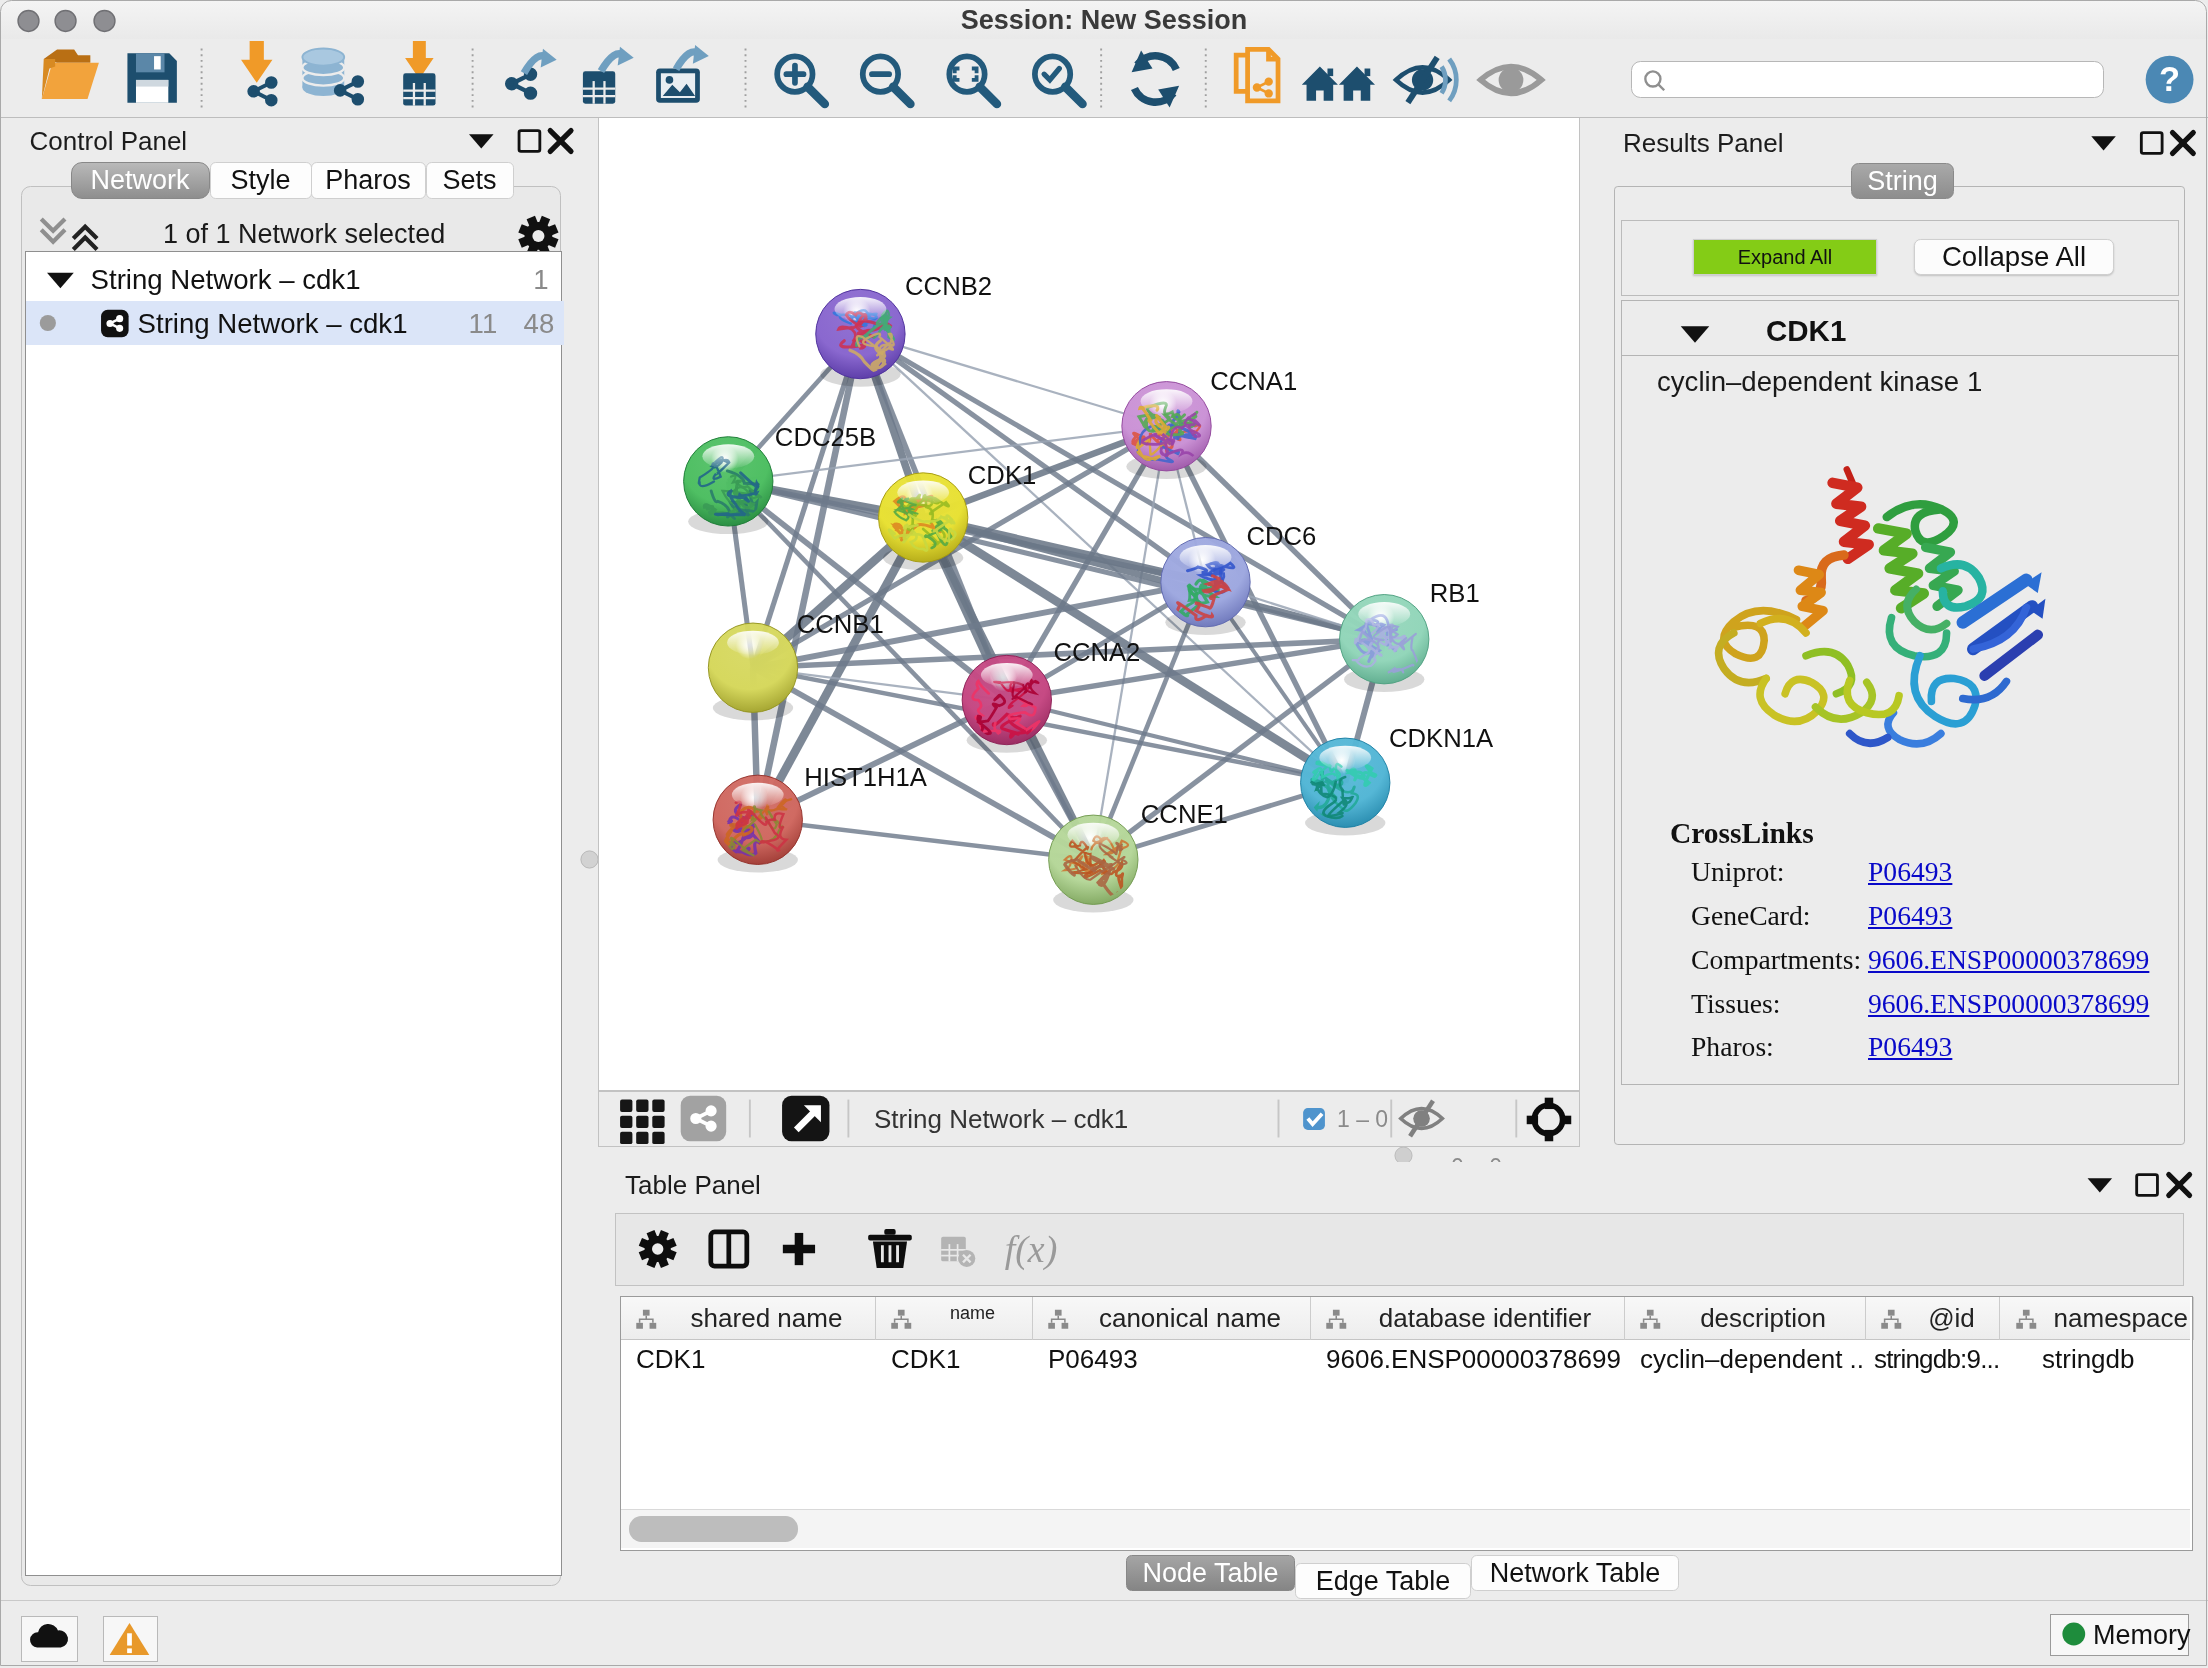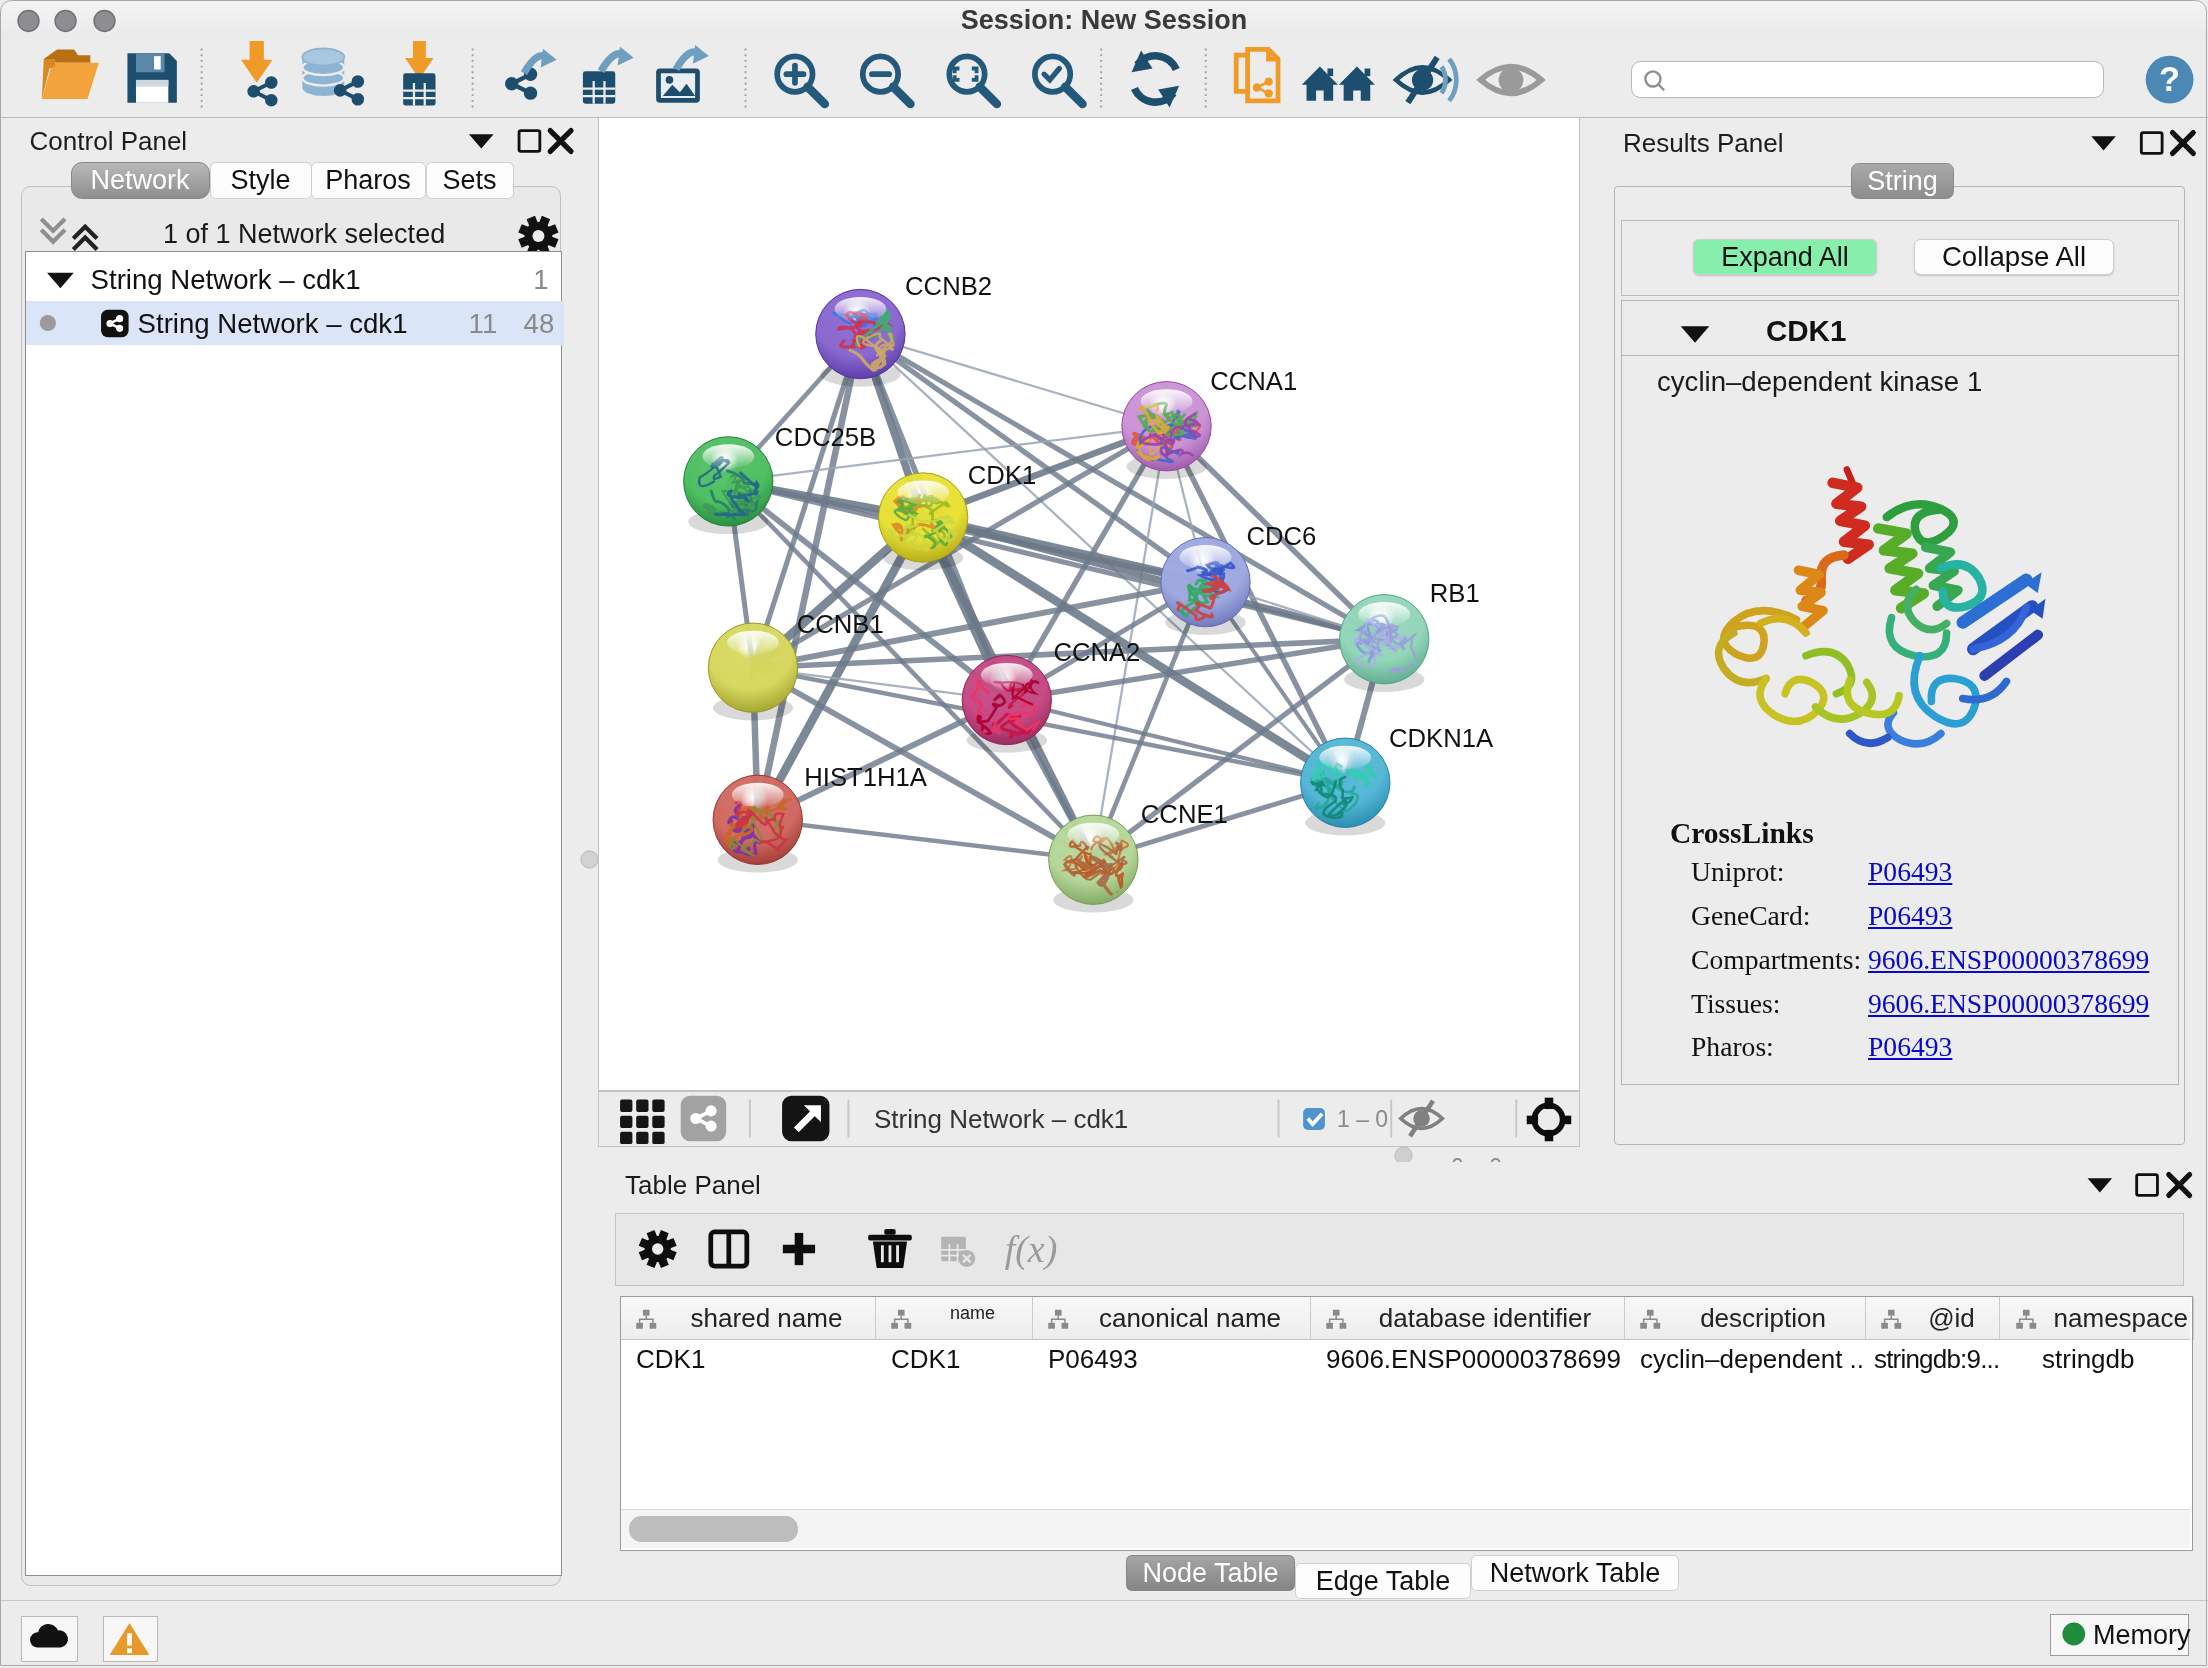--- a/index.html
+++ b/index.html
@@ -583,21 +583,21 @@
       <path d="M 6 10.85 L 32 10.85 L 19 26.060000000000002 Z" fill="#111"></path>
       <rect x="59" y="7" width="22" height="22" rx="2" fill="none" stroke="#111" stroke-width="3"></rect>
       <g stroke="#111" stroke-width="5.5" stroke-linecap="round">
         <line x1="92" y1="7" x2="114" y2="29"></line>
         <line x1="114" y1="7" x2="92" y2="29"></line>
       </g>
     </svg>
     <div class="abs" style="left:33px;top:68px;width:571px;height:959px;background:#ececec;border:1px solid #b4b4b4;border-radius:3.8px;"></div>
     <div class="abs" style="left:270px;top:45px;width:103px;height:36px;background:linear-gradient(#a9a9a9,#8d8d8d);border:1px solid #8a8a8a;border-radius:7.6px;color:#fff;font-size:27px;text-align:center;line-height:34px;">String</div>
     <div class="abs" style="left:40px;top:102px;width:558px;height:76px;border:1px solid #bbb;background:#ececec;"></div>
-    <div class="abs" style="left:112px;top:121px;width:184px;height:36px;background:#86efac;border:1px solid #cfcfcf;border-radius:6px;box-shadow:0 1px 1.9px rgba(0,0,0,0.18);font-size:27px;text-align:center;line-height:34px;color:#111;">Expand All</div>
+    <div class="abs" style="left:112px;top:121px;width:184px;height:36px;background:#84cc16;border:1px solid #cfcfcf;border-radius:0;box-shadow:0 1px 1.9px rgba(0,0,0,0.18);font-size:20px;text-align:center;line-height:34px;color:#111;">Expand All</div>
     <div class="abs" style="left:333px;top:121px;width:200px;height:36px;background:#fcfcfc;border:1px solid #cfcfcf;border-radius:6.7px;box-shadow:0 1px 1.9px rgba(0,0,0,0.18);font-size:27.6px;text-align:center;line-height:34px;color:#111;">Collapse All</div>
     <div class="abs" style="left:40px;top:182px;width:558px;height:785px;border:1px solid #b4b4b4;background:#ececec;"></div>
     <svg width="57" height="38" class="abs" style="left:95px;top:197px;" viewBox="0 0 60 40">
       <path d="M 5 11.75 L 35 11.75 L 20 29.3 Z" fill="#111"></path>
     </svg>
     <div class="abs" style="left:185px;top:196px;font-size:29.5px;font-weight:700;color:#111;">CDK1</div>
     <div class="abs" style="left:40px;top:237px;width:558px;height:730px;border:1px solid #b4b4b4;background:#ececec;">
       <div class="abs" style="left:35px;top:9.5px;font-size:27.6px;color:#1a1a1a;">cyclin–dependent kinase 1</div>
       <svg width="361" height="314" viewBox="0 0 380 330" style="position:absolute;left:70;top:100">
 <g fill="none" stroke-linecap="round">

